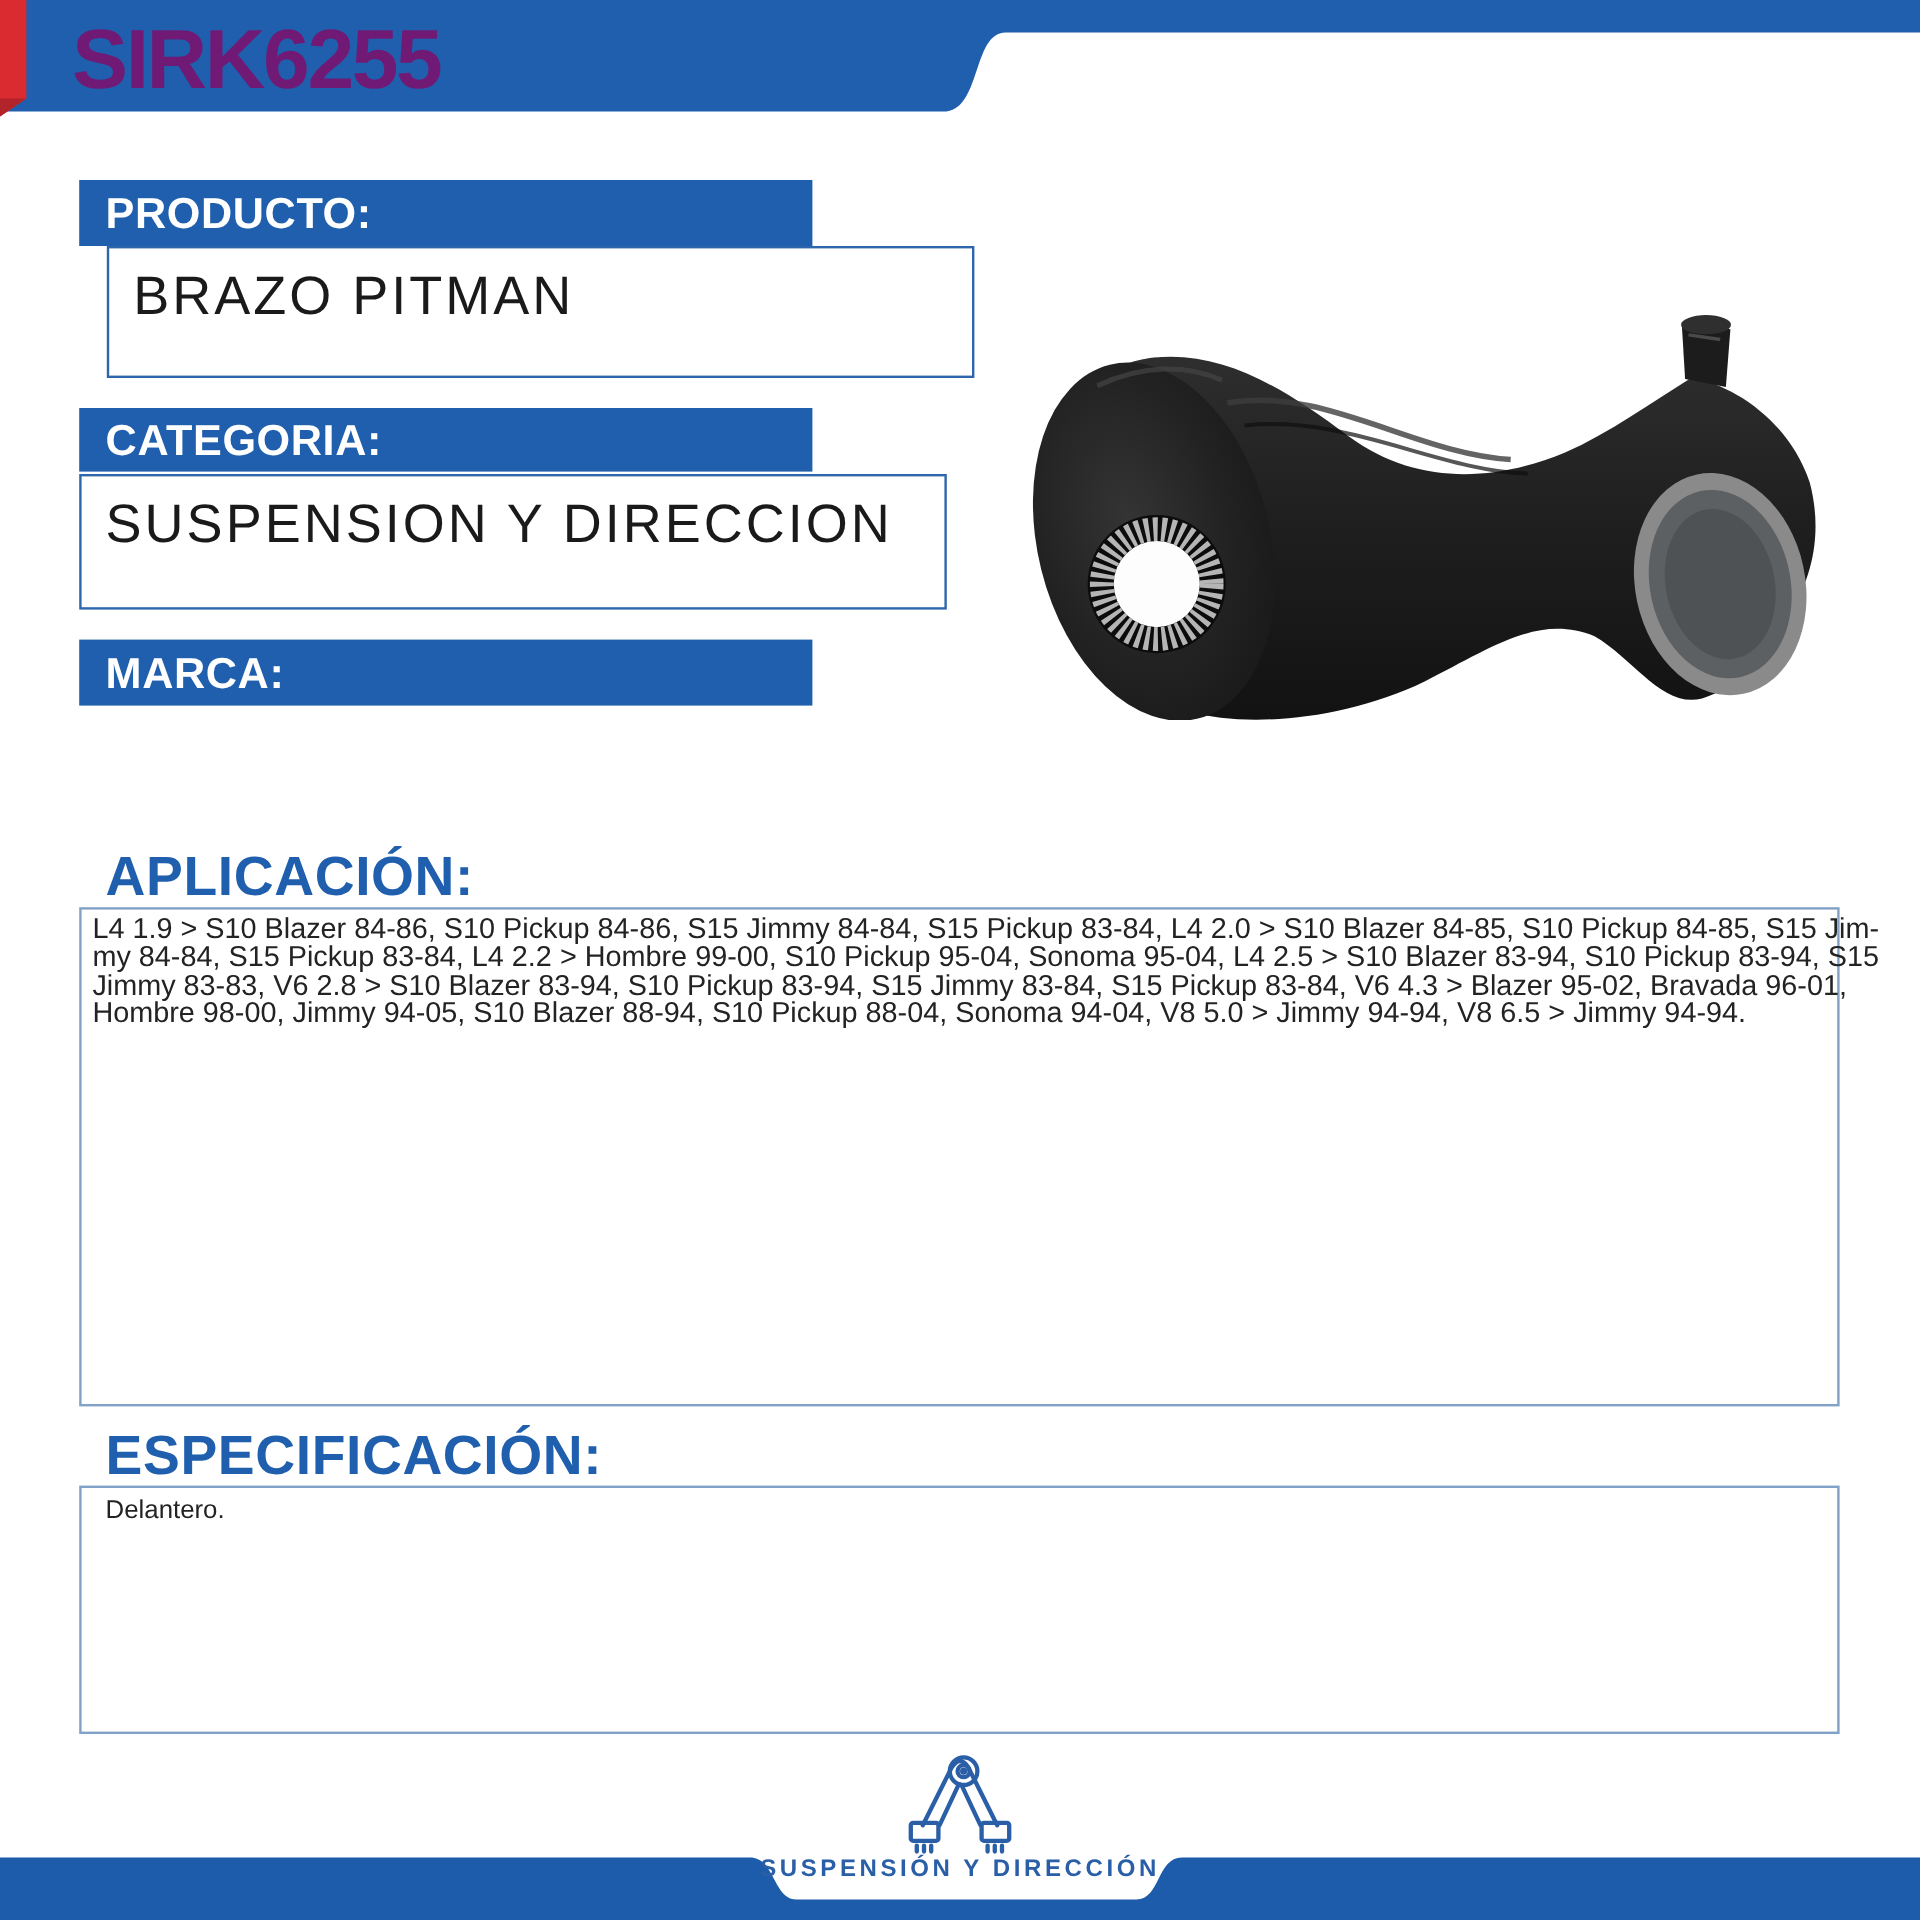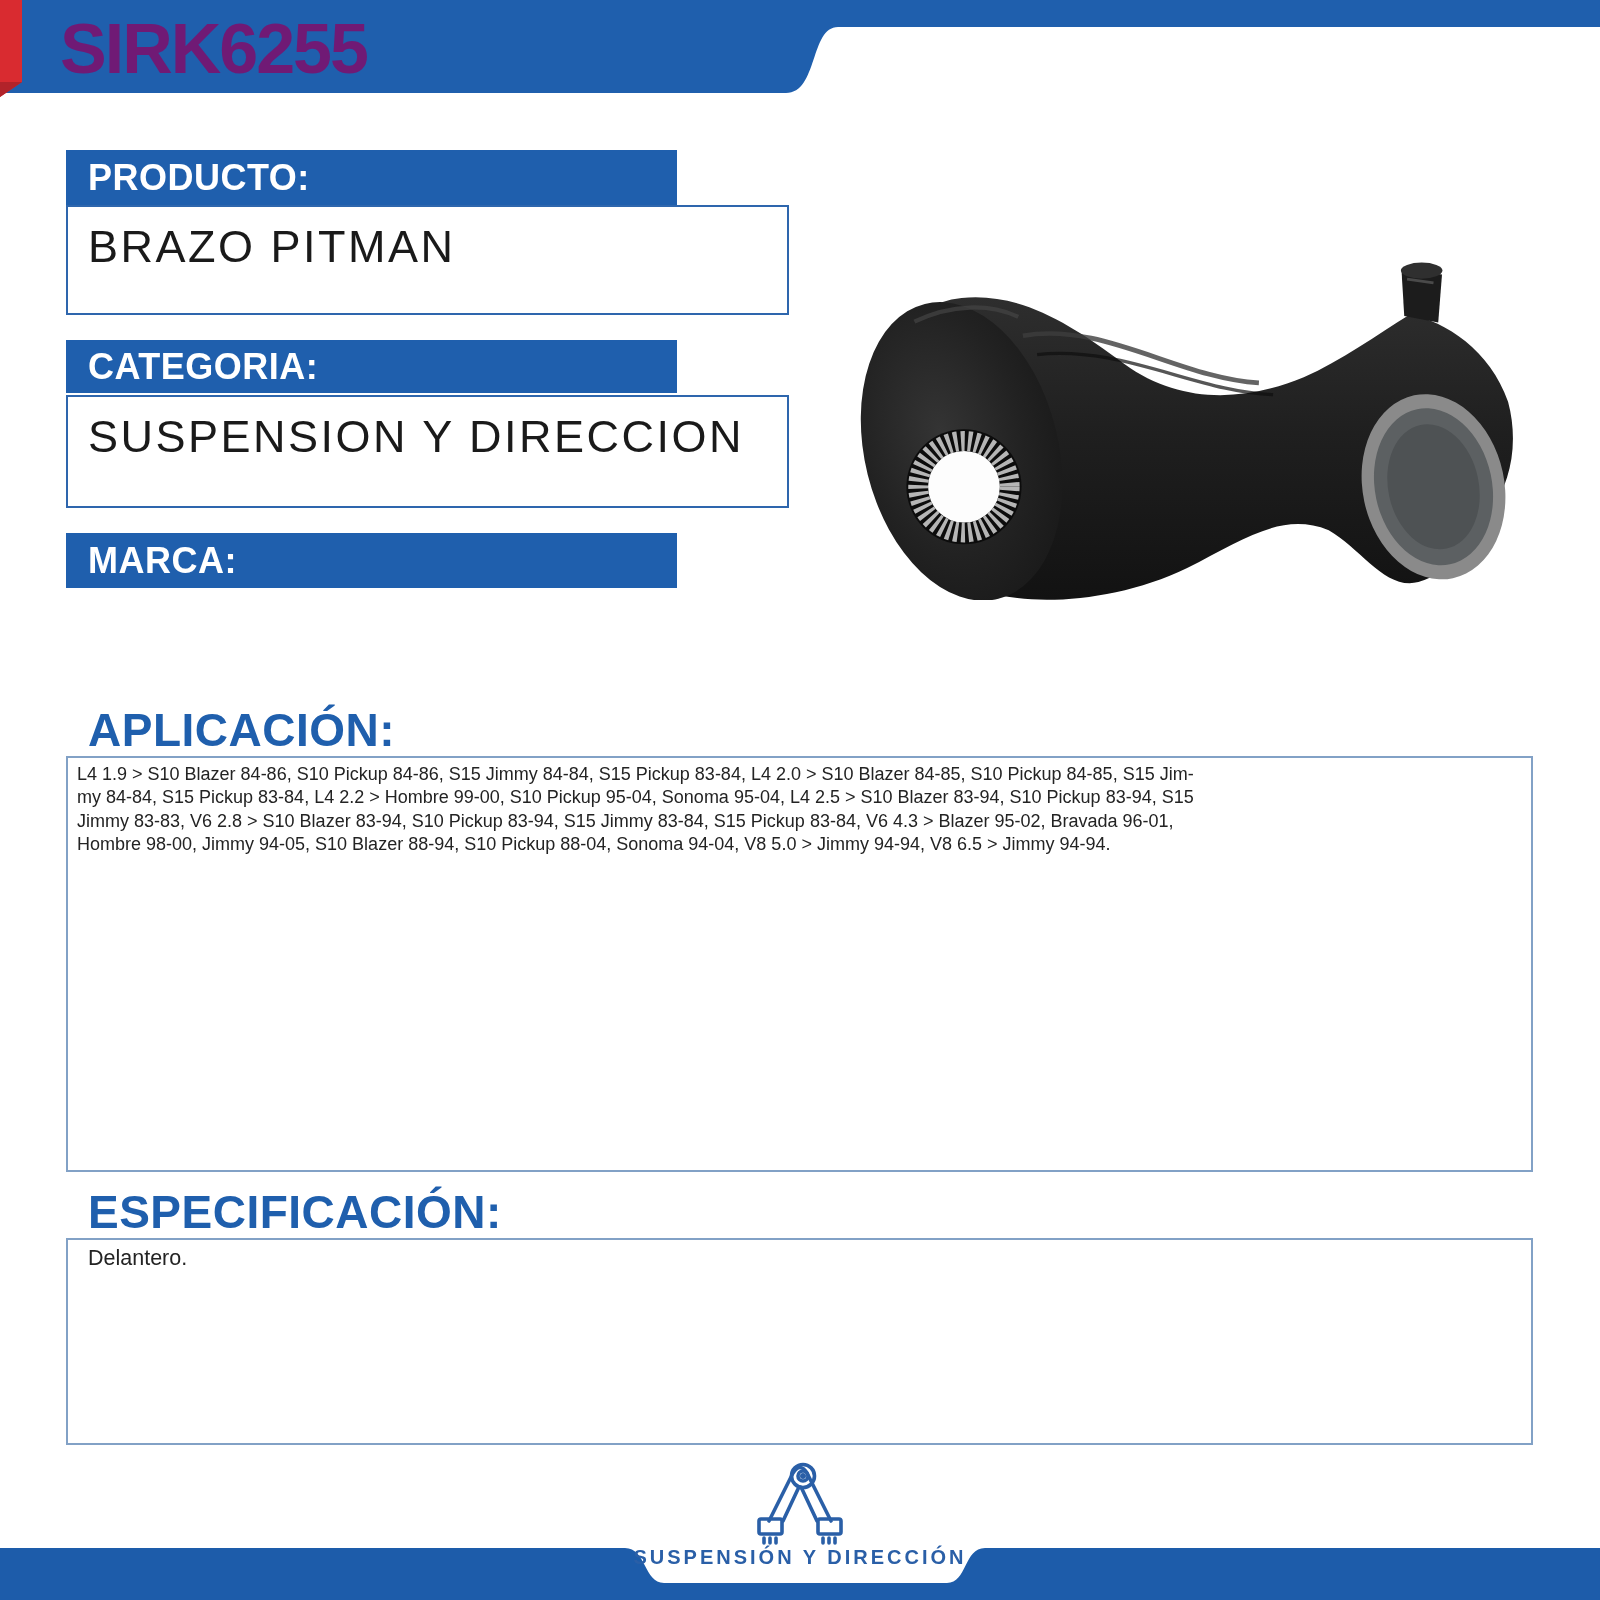--- a/index.html
+++ b/index.html
@@ -29,36 +29,36 @@
     left:66px;width:611px;background:var(--blue);color:#ffffff;
     font-weight:800;font-size:36px;letter-spacing:0.5px;
     display:flex;align-items:center;padding-left:22px;box-sizing:border-box;
   }
   .field-box{
     left:66px;width:723px;background:#ffffff;border:2px solid var(--border-strong);
     box-sizing:border-box;color:var(--ink);font-size:45px;font-weight:400;
     letter-spacing:2.5px;padding:14px 0 0 20px;
   }
   #bar-producto{top:150px;height:55px;}
-  #box-producto{top:205px;height:110px;}
+  #box-producto{top:205px;height:110px;margin-left:23px;}
   #bar-categoria{top:340px;height:53px;}
   #box-categoria{top:395px;height:113px;}
   #bar-marca{top:533px;height:55px;}
   #box-marca{top:590px;height:78px;}
   
   .section-heading{
     left:88px;color:var(--blue);font-size:46px;font-weight:800;letter-spacing:0.5px;line-height:48px;
   }
   #heading-aplicacion{top:706px;}
   #heading-especificacion{top:1188px;}
   .big-box{
     left:66px;width:1467px;background:#ffffff;border:2px solid var(--border-light);
     box-sizing:border-box;color:var(--body-ink);
   }
-  #box-aplicacion{top:756px;height:416px;padding:5px 20px 0 9px;font-size:18px;line-height:23.4px;}
+  #box-aplicacion{top:756px;height:416px;padding:5px 20px 0 9px;font-size:24px;line-height:23.4px;}
   #box-especificacion{top:1238px;height:207px;padding:6px 20px 0 20px;font-size:21.5px;line-height:24px;}
   .app-line{white-space:nowrap;}
   
   #footer-band{left:0;top:1545px;}
   #footer-logo{left:745px;top:1460px;}
   #footer-tagline{
     left:0;top:1546px;width:1600px;text-align:center;color:#2a5fa7;
     font-size:20px;font-weight:700;letter-spacing:3px;
   }
   

